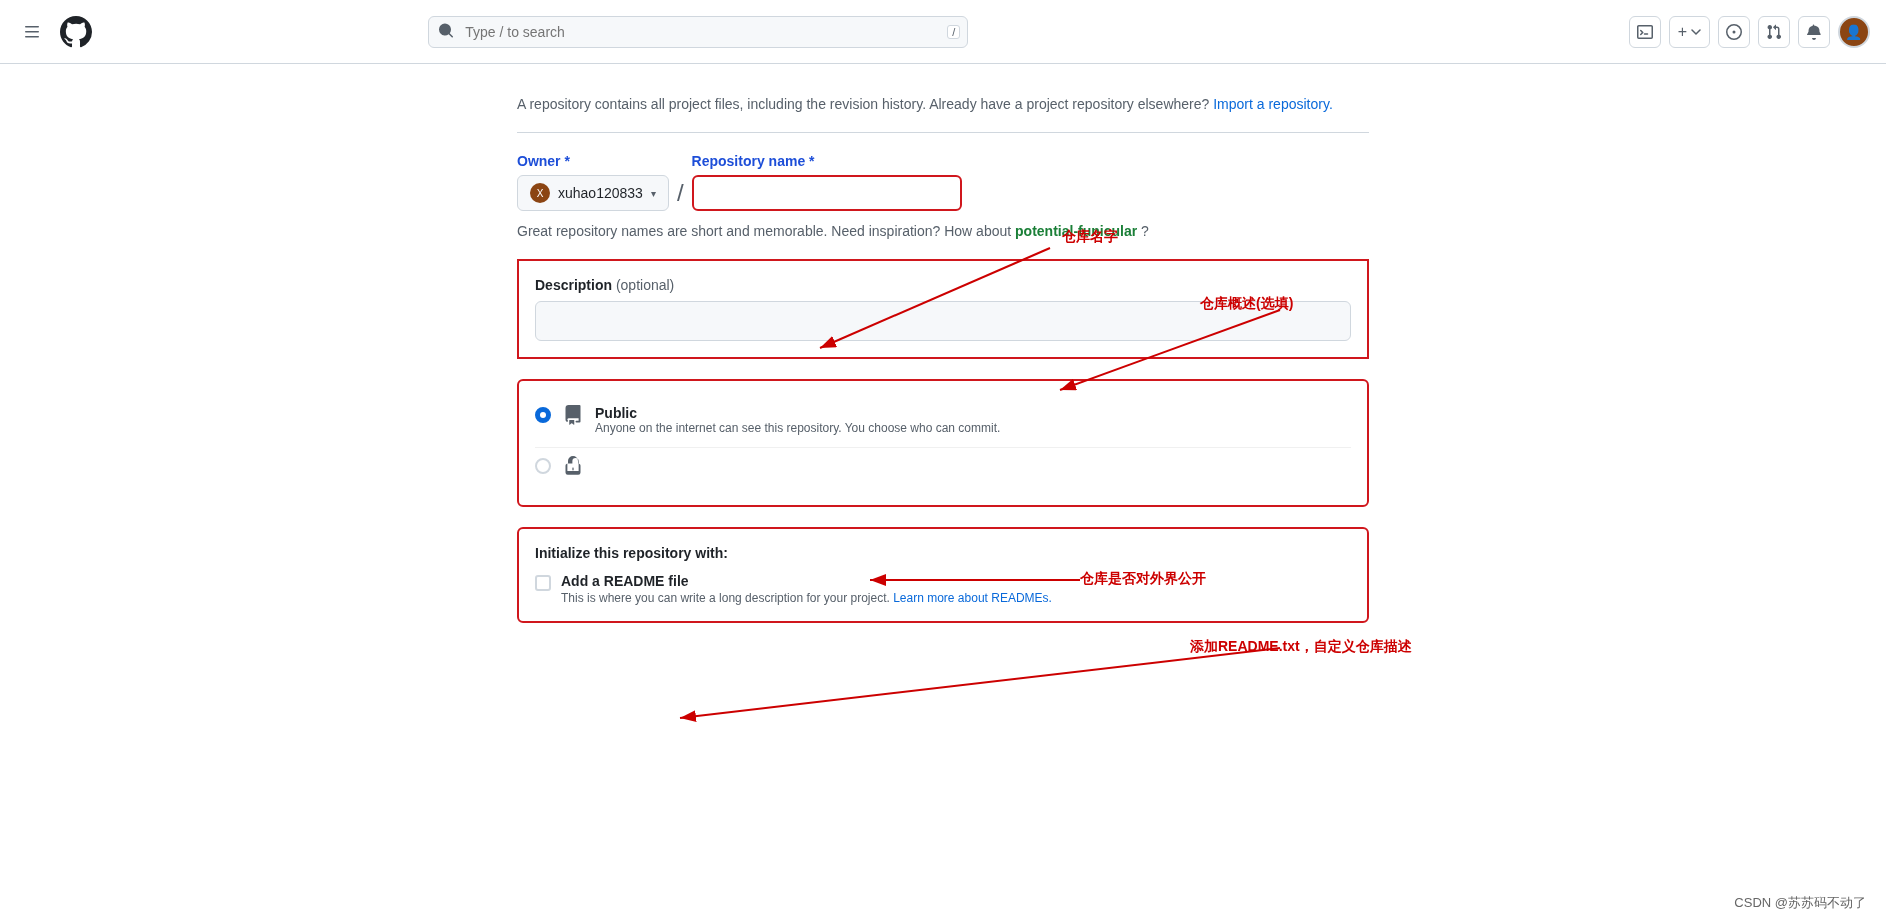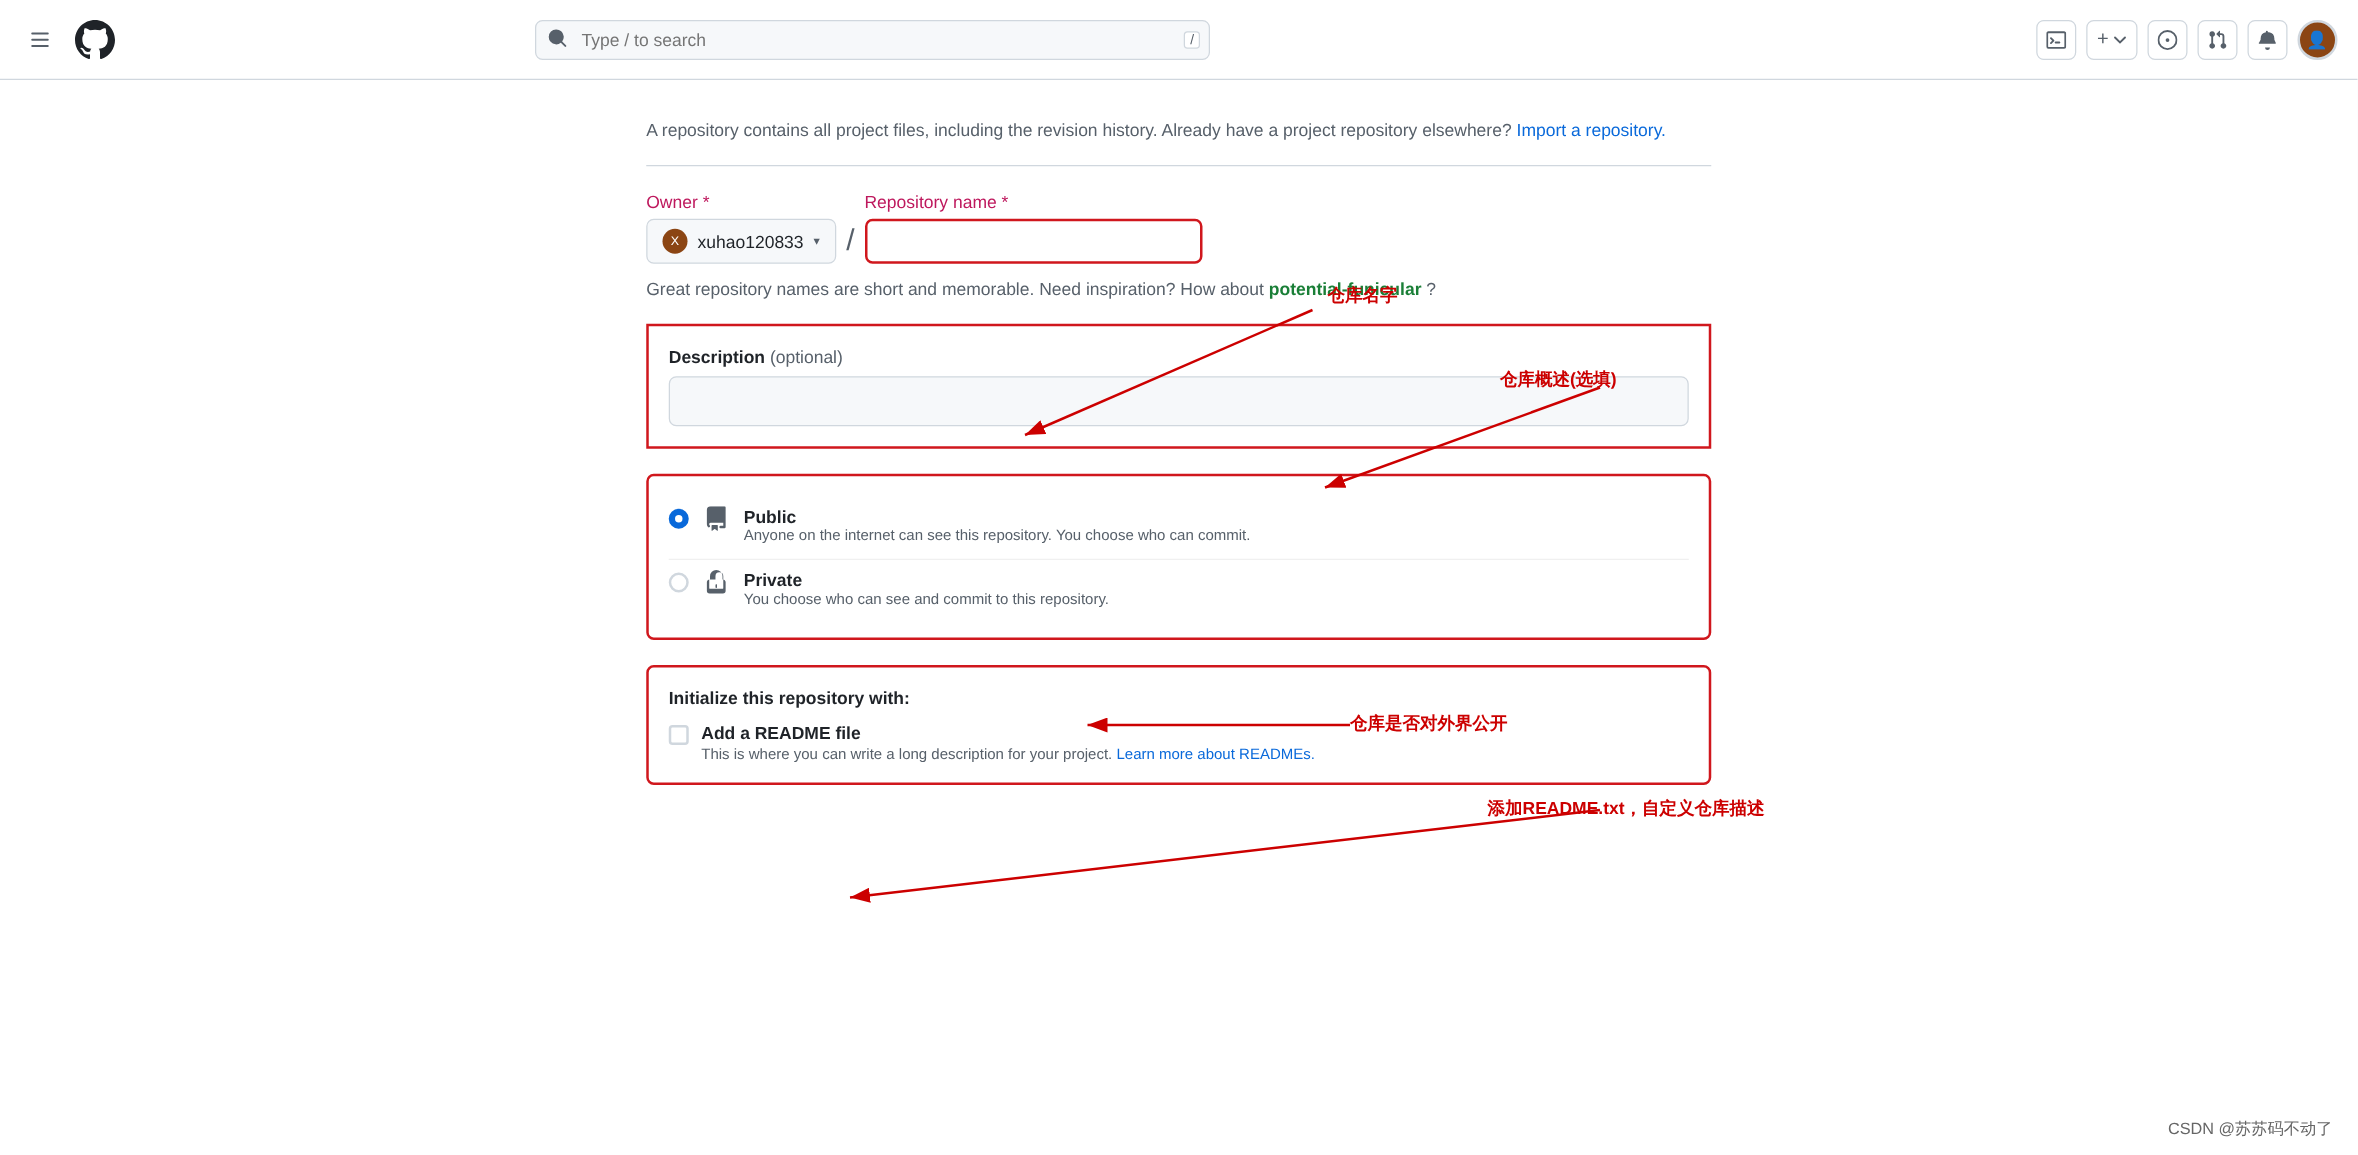--- a/index.html
+++ b/index.html
@@ -183,23 +183,23 @@
       margin-bottom: 12px;
     }
 
     .field-group {
       display: flex;
       flex-direction: column;
       gap: 6px;
     }
 
     .field-label {
-      font-weight: 400;
-      font-size: 14px;
-      color: #be185d;
+      font-weight: 700;
+      font-size: 14px;
+      color: #1d4ed8;
     }
 
     .owner-select {
       display: flex;
       align-items: center;
       gap: 8px;
       border: 1px solid #d0d7de;
       border-radius: 6px;
       padding: 5px 12px;
       background: #f6f8fa;
@@ -557,24 +557,20 @@
         </div>
       </div>
 
       <div class="visibility-option">
         <div class="radio-circle"></div>
         <span class="visibility-icon">
           <svg width="20" height="20" viewBox="0 0 16 16" fill="currentColor">
             <path d="M4 4a4 4 0 018 0v2h.25c.966 0 1.75.784 1.75 1.75v5.5A1.75 1.75 0 0112.25 15h-8.5A1.75 1.75 0 012 13.25v-5.5C2 6.784 2.784 6 3.75 6H4V4zm8.5 2H3.75a.25.25 0 00-.25.25v5.5c0 .138.112.25.25.25h8.5a.25.25 0 00.25-.25v-5.5a.25.25 0 00-.25-.25H12.5V4a2.5 2.5 0 00-5 0v2zM8 9a1 1 0 01.5.866V11a.5.5 0 01-1 0V9.866A1 1 0 018 9z"></path>
           </svg>
         </span>
-        <div class="visibility-text-group">
-          <span class="visibility-name">Private</span>
-          <span class="visibility-desc">You choose who can see and commit to this repository.</span>
-        </div>
       </div>
     </div>
 
     <div class="init-section">
       <div class="init-title">Initialize this repository with:</div>
       <div class="init-option">
         <div class="checkbox-box"></div>
         <div class="init-option-text">
           <span class="init-option-name">Add a README file</span>
           <span class="init-option-desc">

